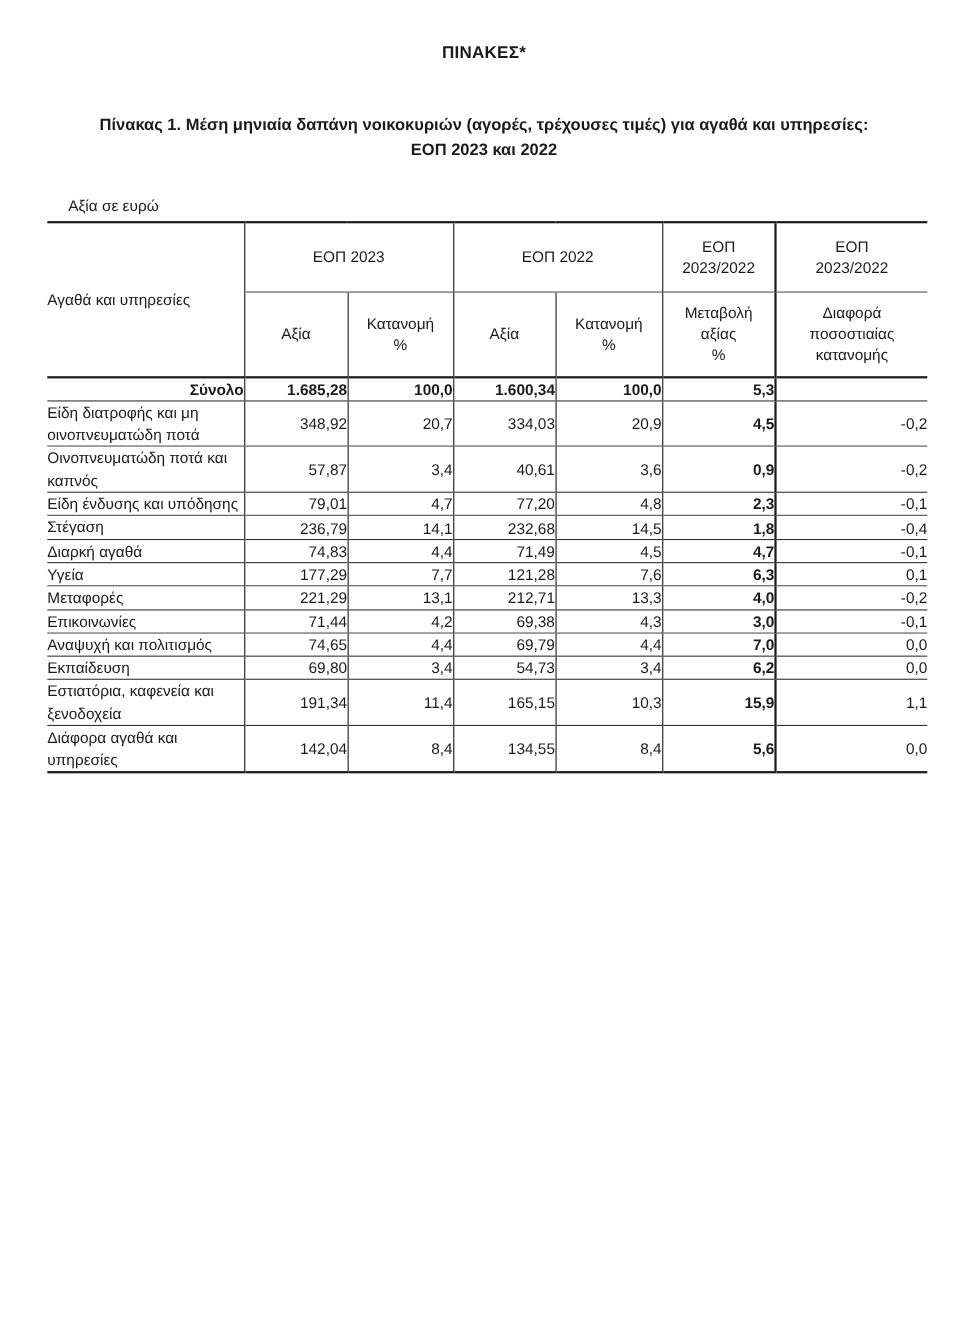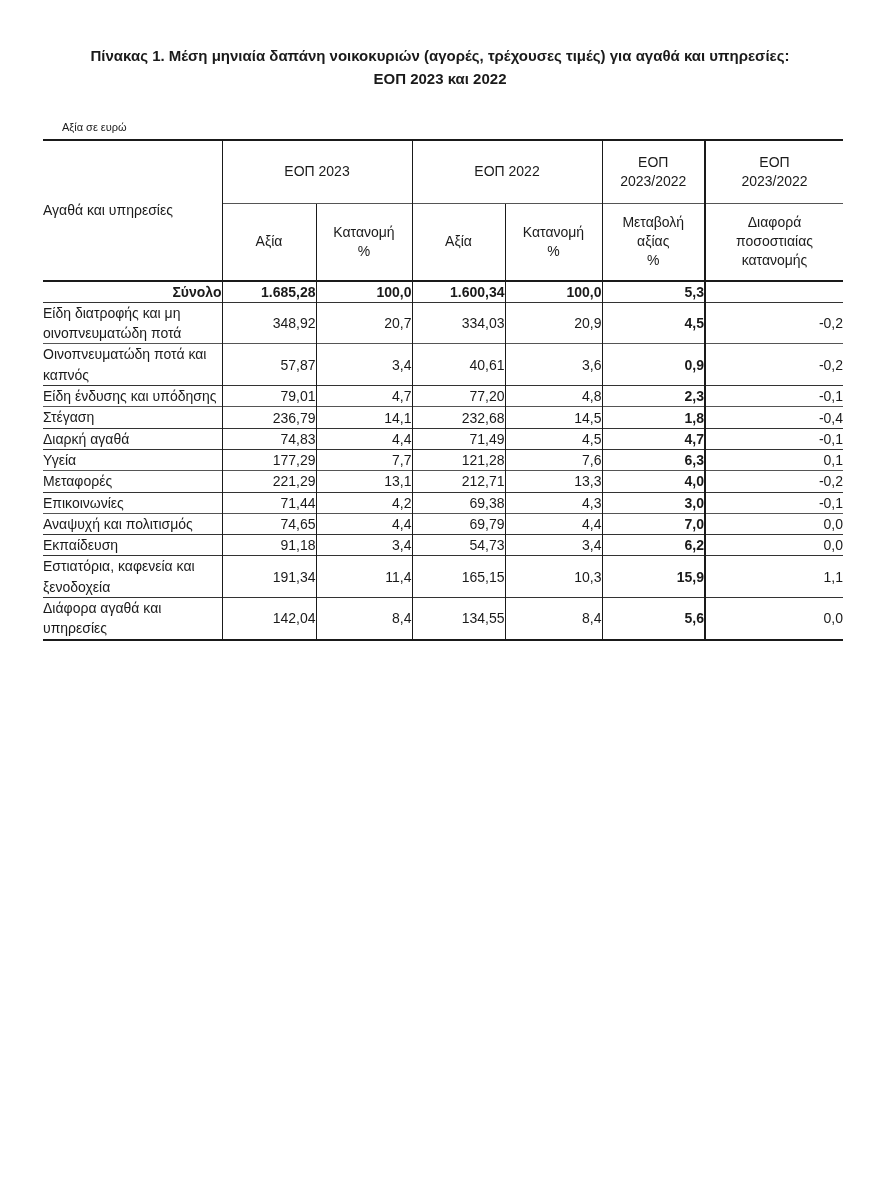--- a/index.html
+++ b/index.html
@@ -36,21 +36,21 @@
     text-align: center;
     font-size: 15px;
     font-weight: bold;
     line-height: 1.52;
     margin: 16px;
     padding-top: 29px;
     padding-left: 28px;
     padding-right: 28px;
   }
   .units-caption {
-    font-size: 11px;
+    font-size: 14px;
     font-weight: normal;
     margin: 0;
     padding-top: 14px;
     padding-left: 22px;
   }
 
   
   .tbl-wrap {
     padding-top: 6px;
     padding-left: 3px;
@@ -129,20 +129,21 @@
     padding-top: 34px;
     padding-left: 18px;
     padding-right: 100px;
   }
 </style>
 </head>
 <body>
 
 <div class="page">
 
+  <h1 class="doc-title">ΠΙΝΑΚΕΣ*</h1>
 
   <h2 class="table-title">Πίνακας 1. Μέση μηνιαία δαπάνη νοικοκυριών (αγορές, τρέχουσες τιμές) για αγαθά και υπηρεσίες: ΕΟΠ 2023 και 2022</h2>
 
   <div class="units-caption">Αξία σε ευρώ</div>
 
   <div class="tbl-wrap">
     <table class="data">
       <colgroup>
         <col style="width:179px">
         <col style="width:94px">
@@ -276,21 +277,21 @@
           <td class="num rule-thin-top vl">74,65</td>
           <td class="num rule-thin-top vl">4,4</td>
           <td class="num rule-thin-top vl">69,79</td>
           <td class="num rule-thin-top vl">4,4</td>
           <td class="num b rule-thin-top vl">7,0</td>
           <td class="num rule-thin-top vlb">0,0</td>
         </tr>
 
         <tr>
           <td class="rowlabel rule-med-top">Εκπαίδευση</td>
-          <td class="num rule-med-top vl">91,18</td>
+          <td class="num rule-med-top vl">69,80</td>
           <td class="num rule-med-top vl">3,4</td>
           <td class="num rule-med-top vl">54,73</td>
           <td class="num rule-med-top vl">3,4</td>
           <td class="num b rule-med-top vl">6,2</td>
           <td class="num rule-med-top vlb">0,0</td>
         </tr>
 
         <tr>
           <td class="rowlabel rule-med-top">Εστιατόρια, καφενεία και ξενοδοχεία</td>
           <td class="num rule-med-top vl">191,34</td>

